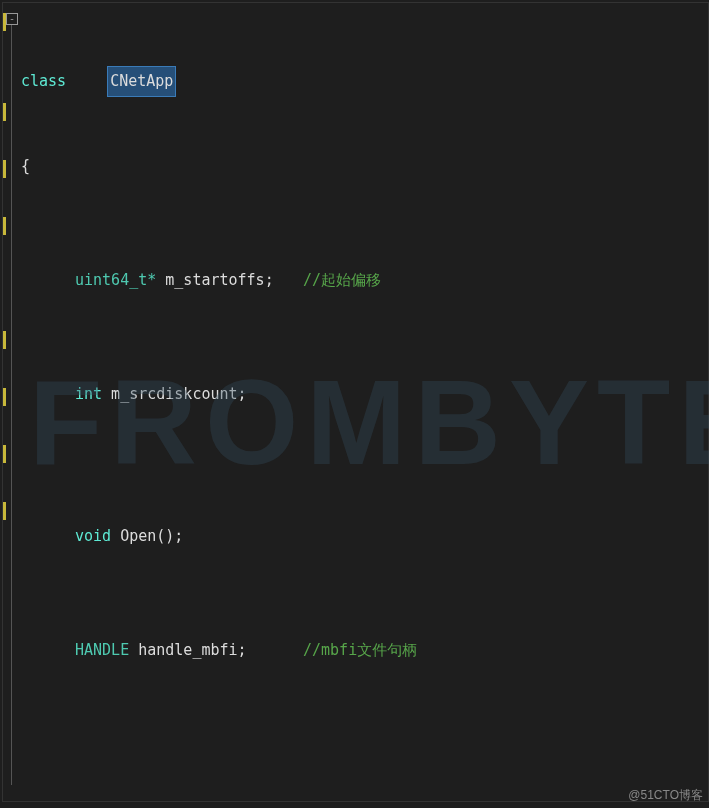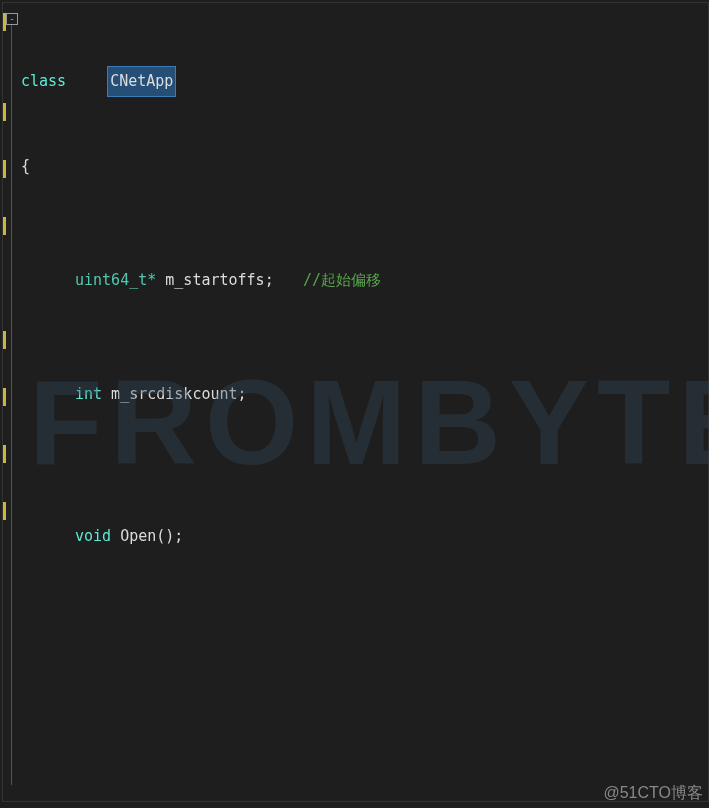--- a/index.html
+++ b/index.html
@@ -90,21 +90,21 @@
     letter-spacing: 8px;
     top: 350px;
     left: 26px;
     pointer-events: none;
     user-select: none;
   }
   .credit {
     position: absolute;
     right: 6px;
     bottom: 4px;
-    font-size: 16px;
+    font-size: 12px;
     color: #888;
     font-family: "Microsoft YaHei", sans-serif;
   }
   .indent1 { padding-left: 0px; }
   .indent2 { padding-left: 54px; }
   .col-comment { position: absolute; left: 282px; }
 </style>
 </head>
 <body>
 
@@ -128,20 +128,21 @@
     <span class="line"><span class="kw">class</span> <span class="class-box ident">CNetApp</span></span>
     <span class="line indent1"><span class="punct">{</span></span>
     <span class="blank"></span>
     <span class="line indent2"><span class="type">uint64_t*</span><span class="ident"> m_startoffs;</span><span class="col-comment comment">//起始偏移</span></span>
     <span class="blank"></span>
     <span class="line indent2"><span class="kw">int</span><span class="ident"> m_srcdiskcount;</span></span>
     <span class="blank"></span>
     <span class="blank"></span>
     <span class="line indent2"><span class="kw">void</span><span class="ident"> Open</span><span class="punct">();</span></span>
     <span class="blank"></span>
+    <span class="line indent2"><span class="type">HANDLE</span><span class="ident"> handle_mbfi;</span><span class="col-comment comment">//mbfi文件句柄</span></span>
     <span class="blank"></span>
     
     <span class="blank"></span>
     
     <span class="blank"></span>
     
     <span class="blank"></span>
     
     
     

